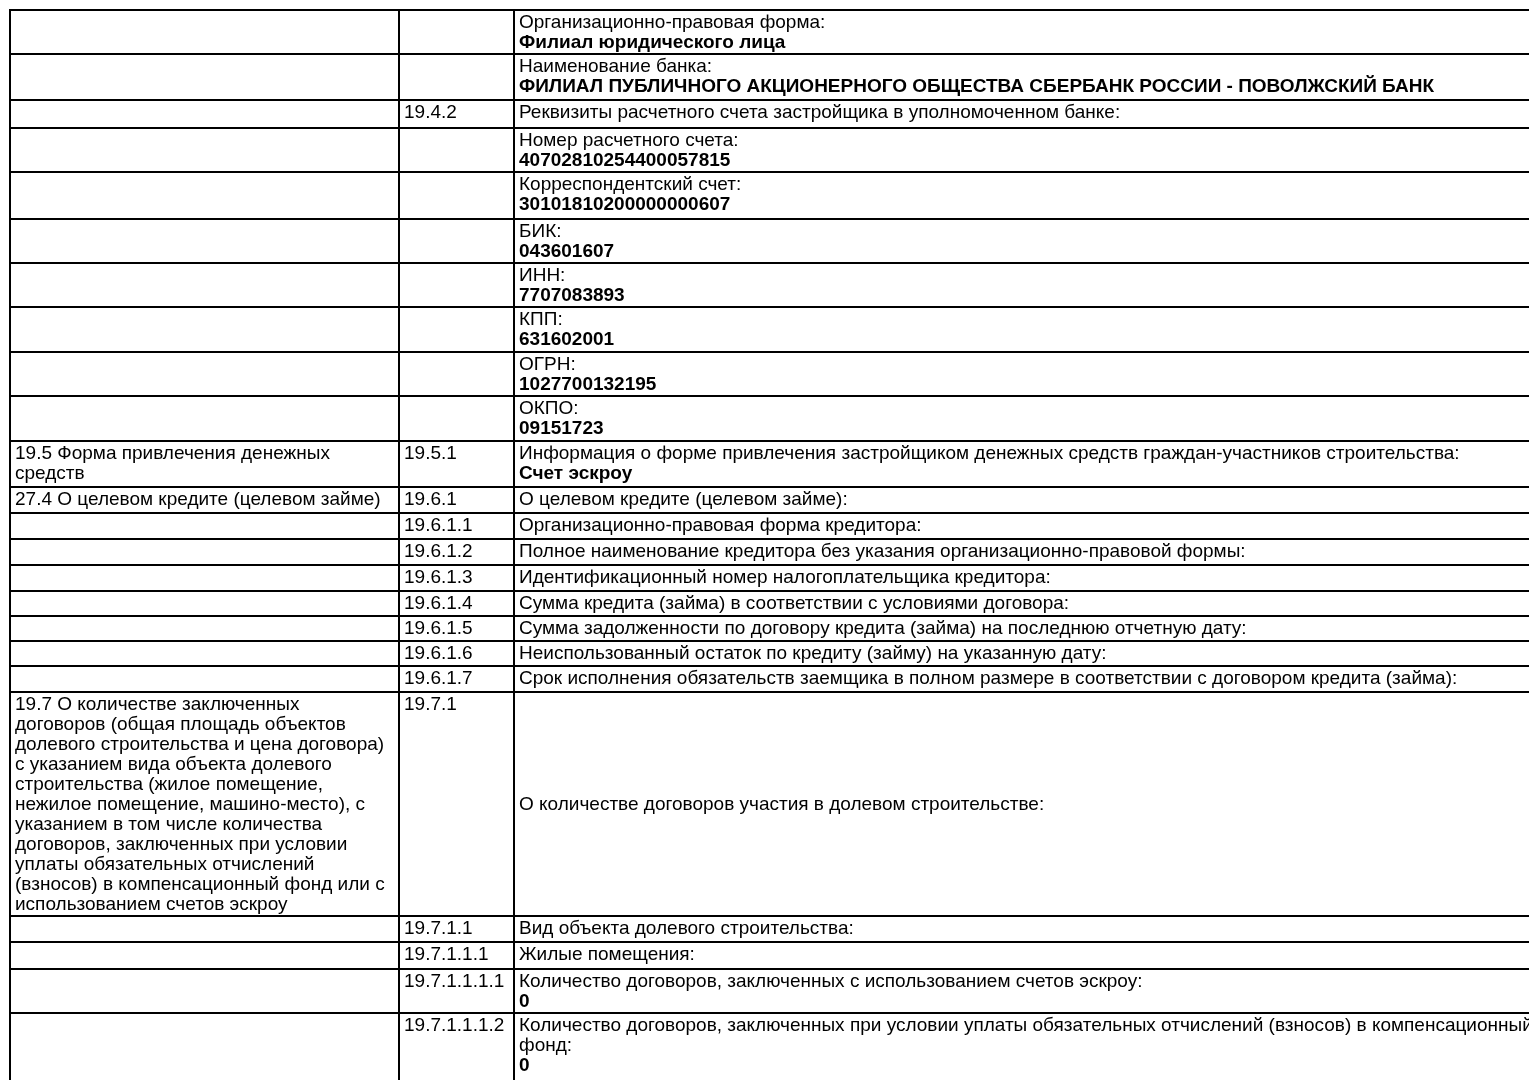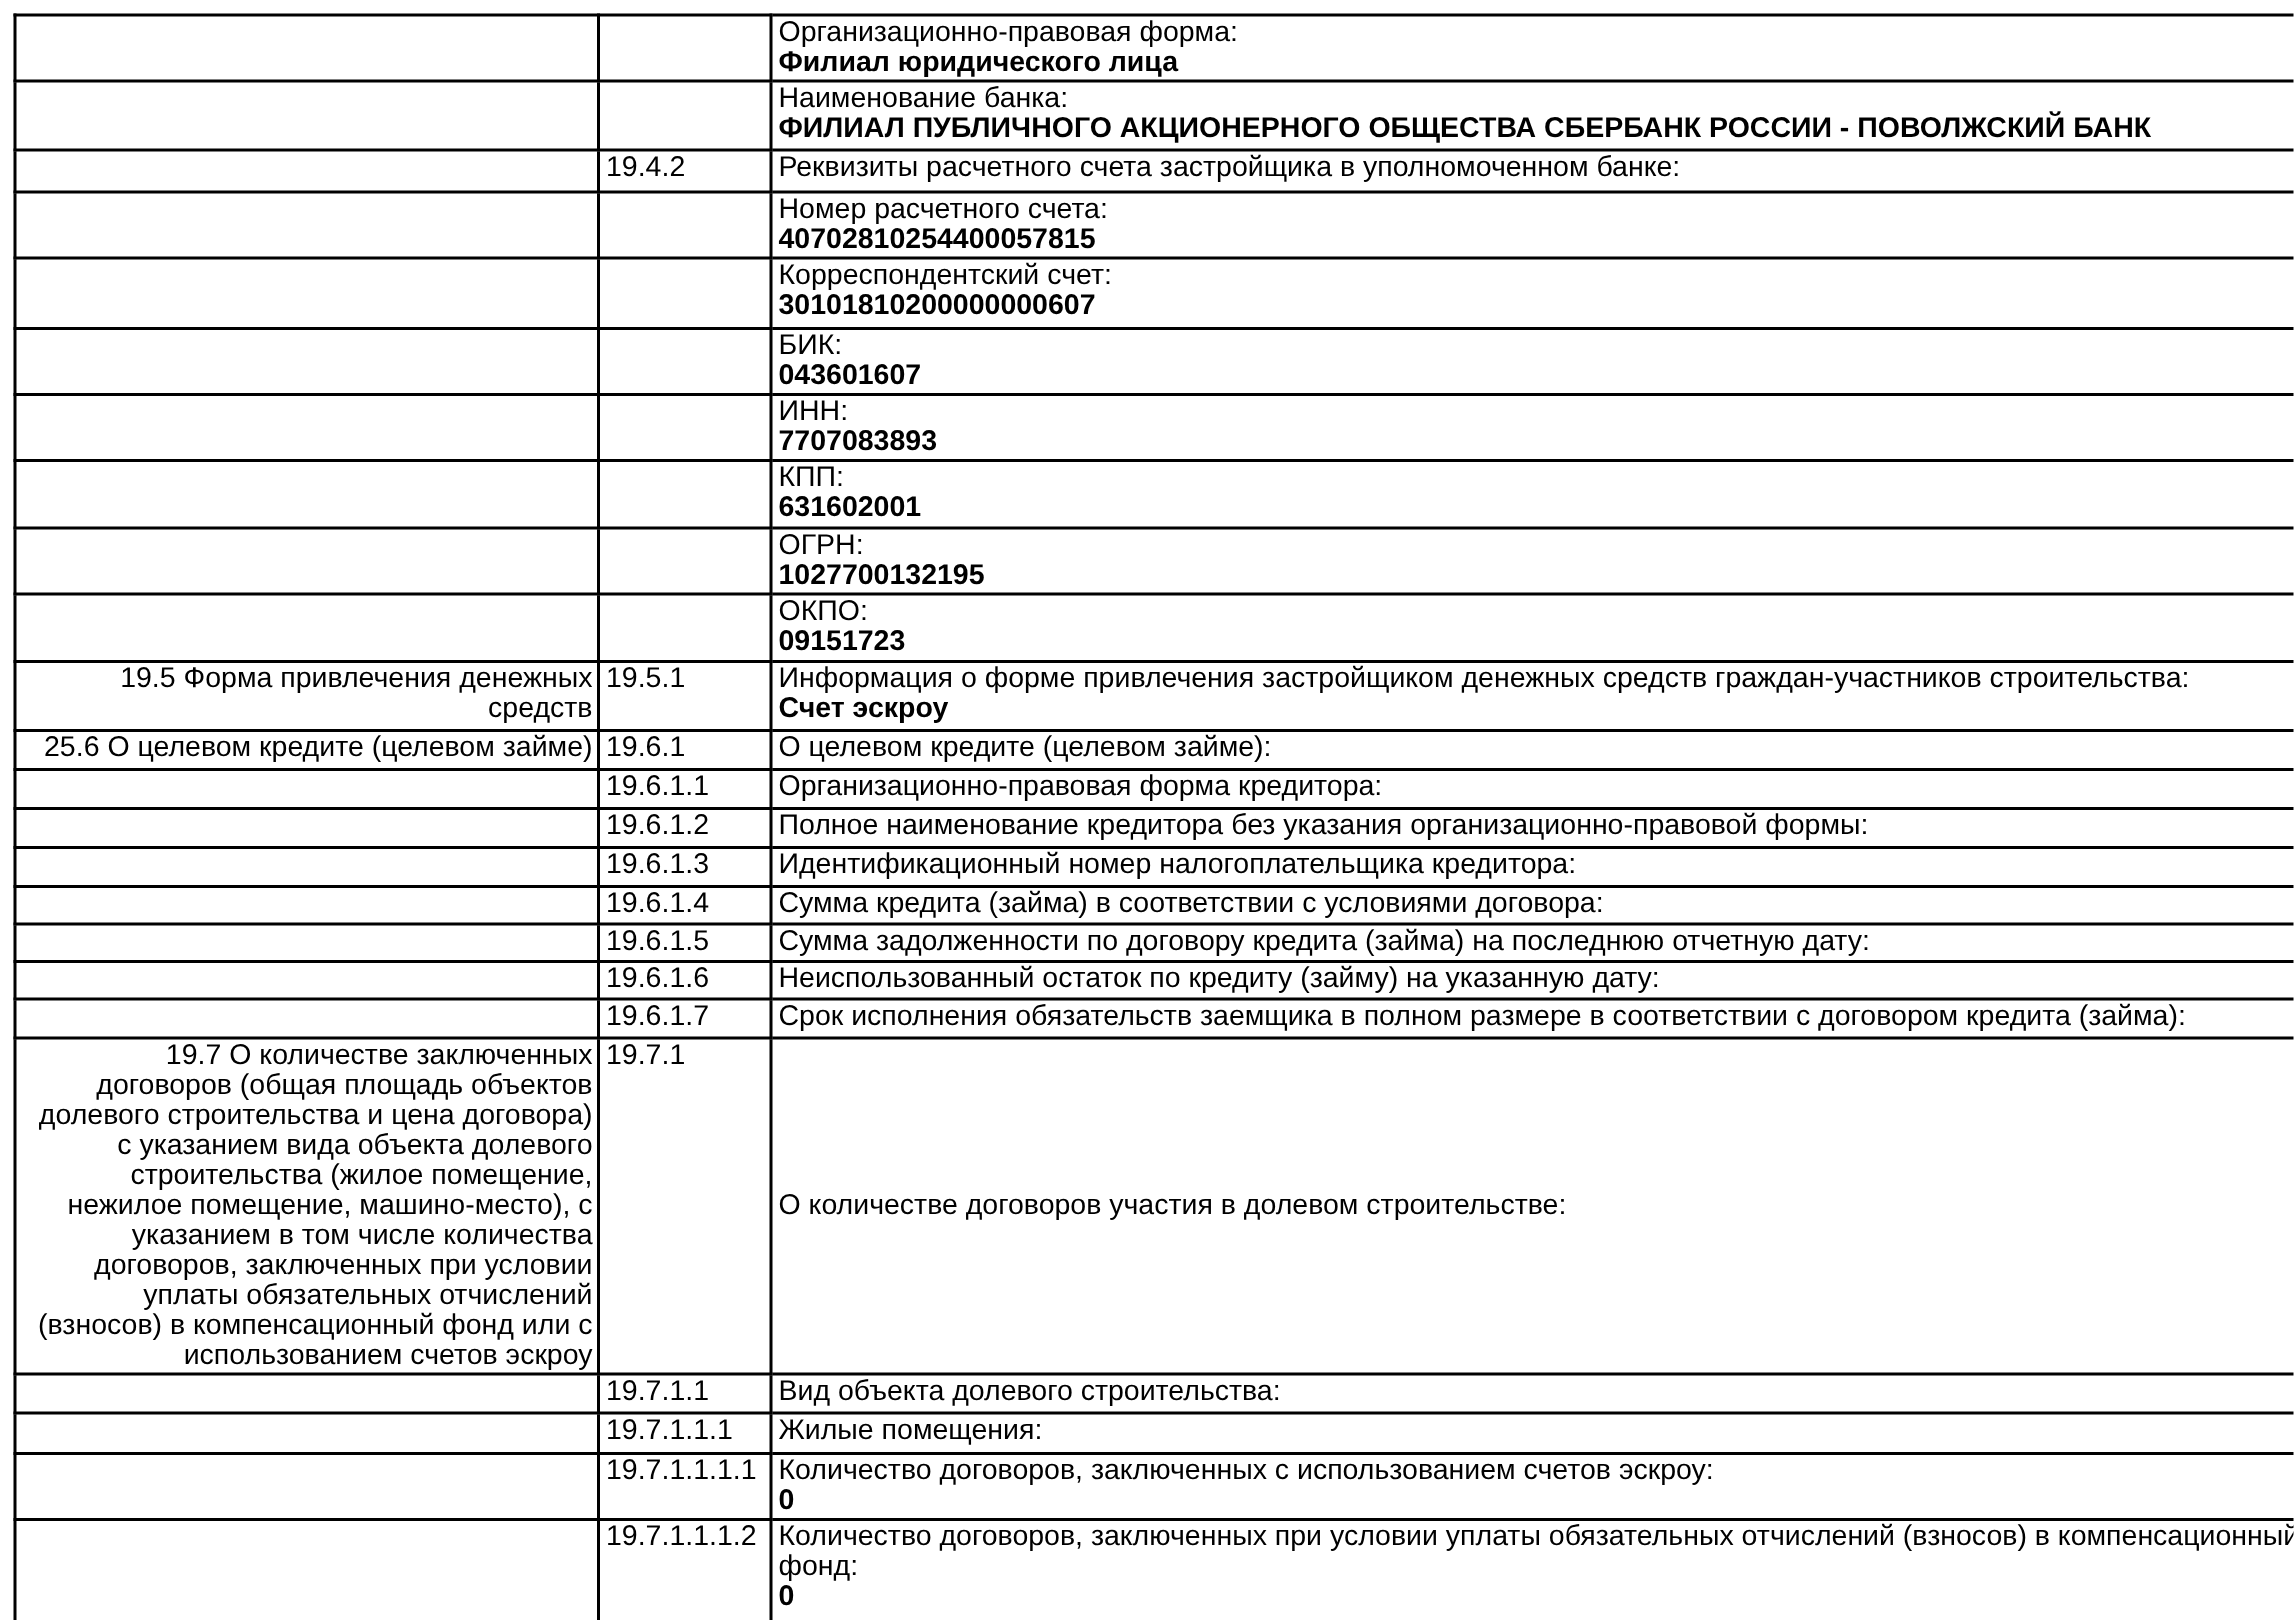--- a/index.html
+++ b/index.html
@@ -18,21 +18,21 @@
     margin: 9px 0 0 9px;
     width: 1504px;
   }
   table.decl td {
     border: 2px solid #000;
     vertical-align: top;
     padding: 1px 3px 1px 4px;
     font-size: 19px;
     line-height: 20px;
   }
-  td.c1 { width: 380px; text-align: right; }
+  td.c1 { width: 380px; }
   td.c2 {
     width: 106px;
     vertical-align: middle;
     white-space: nowrap;
     padding-left: 3px;
     padding-right: 0;
   }
   td.c3 { width: 1018px; }
   .c1 .txt, .c3 .lbl, .c3 .val { white-space: pre-line; }
   .val { font-weight: bold; }
@@ -171,21 +171,21 @@
       <td class="c2">
           <div>19.5.1</div>
         </td>
       <td class="c3">
           <div class="lbl">Информация о форме привлечения застройщиком денежных средств граждан-участников строительства:</div>
           <div class="val">Счет эскроу</div>
         </td>
     </tr>
     <tr style="height:26px">
       <td class="c1">
-          <div class="txt">25.6 О целевом кредите (целевом займе)</div>
+          <div class="txt">27.4 О целевом кредите (целевом займе)</div>
         </td>
       <td class="c2">
           <div>19.6.1</div>
         </td>
       <td class="c3">
           <div class="lbl">О целевом кредите (целевом займе):</div>
           <div class="val"></div>
         </td>
     </tr>
     <tr style="height:26px">

